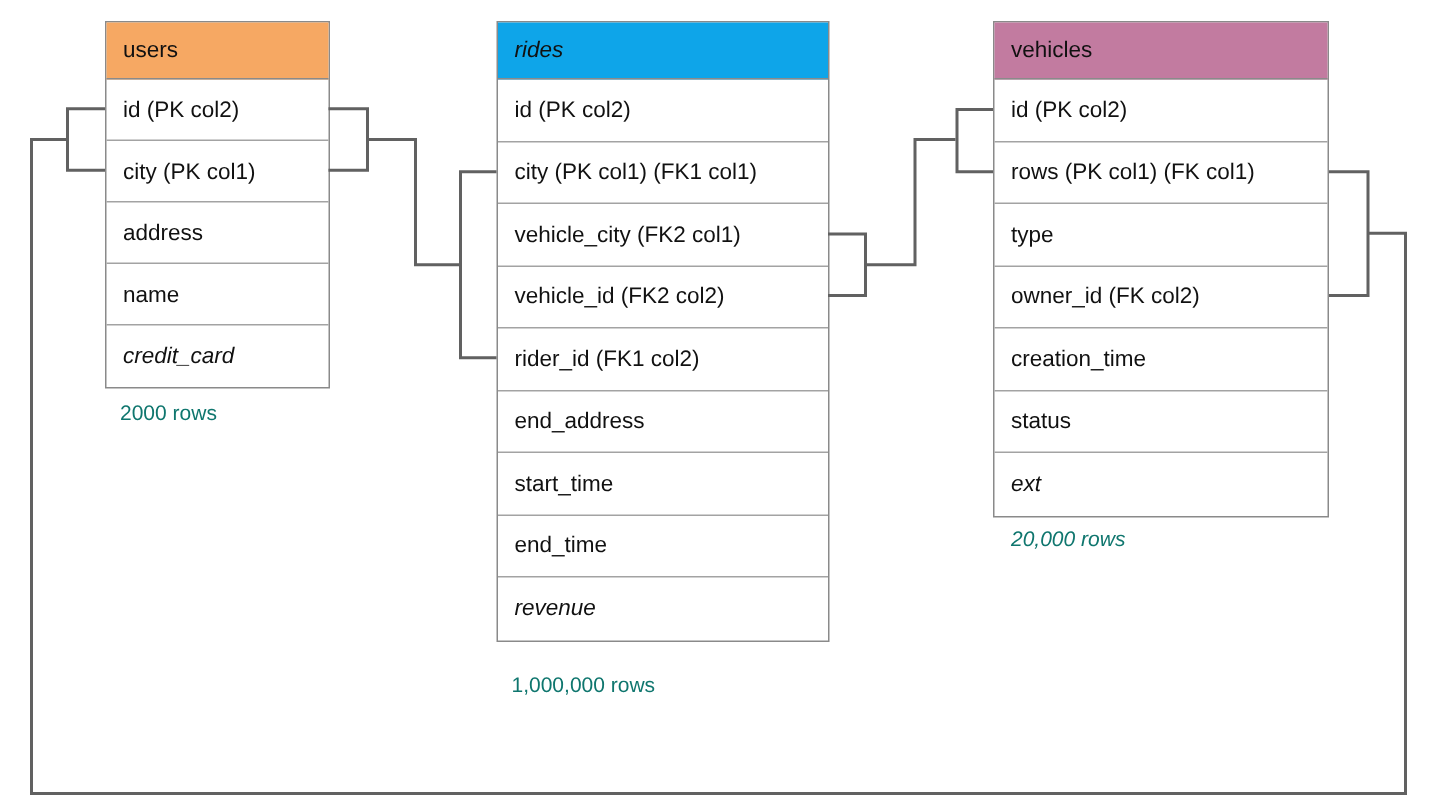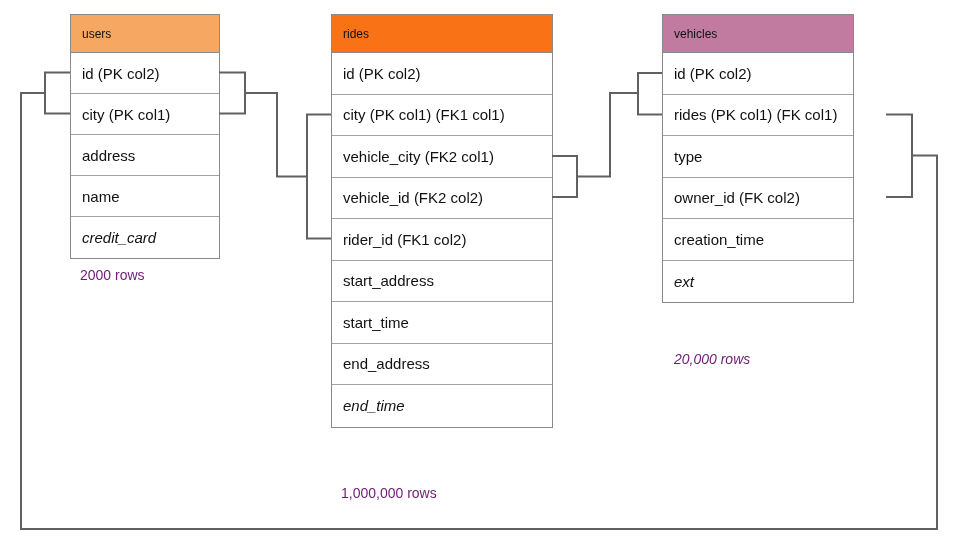--- a/index.html
+++ b/index.html
@@ -8,38 +8,38 @@
     background:#ffffff;
     font-family:"Liberation Sans", sans-serif;
     color:#111111;
   }
   .tbl {
     position:absolute; top:14px; box-sizing:border-box;
     background:#ffffff; border:1px solid #8a8a8a;
   }
   #tbl-users { left:70px; width:150px; }
   #tbl-rides { left:331px; width:222px; }
-  #tbl-vehicles { left:662px; width:192px; }
+  #tbl-vehicles { left:662px; width:224px; }
   .hdr {
     height:38px; box-sizing:border-box;
     display:flex; align-items:center; padding:0 11px;
-    font-size:12px; border-bottom:1px solid #8a8a8a;
+    font-size:15px; border-bottom:1px solid #8a8a8a;
   }
   .row {
     box-sizing:border-box; display:flex; align-items:center;
     padding:0 11px; font-size:15px;
     border-bottom:1px solid #a3a3a3;
     white-space:nowrap; overflow:hidden;text-align:center;
   }
   .row:last-child { border-bottom:none;font-style:italic; }
   #tbl-users .row { height:41px; }
   #tbl-rides .row, #tbl-vehicles .row { height:41.5px; }
-  .rowcount { position:absolute; font-size:14px; color:#701a75; }
+  .rowcount { position:absolute; font-size:14px; color:#0f766e; }
   #rc-users { left:80px; top:267px; }
-  #rc-rides { left:341px; top:485px; }
+  #rc-rides { left:341px; top:448px; }
   #rc-vehicles { left:674px; top:351px;font-style:italic; }
   #rel-overlay {
     position:absolute; left:0; top:0; width:960px; height:540px;
     pointer-events:none;
   }
   #rel-overlay path { fill:none; stroke-width:2; }
 </style>
 </head>
 <body>
 
@@ -49,44 +49,45 @@
   </div>
   <div class="row">id (PK col2)</div>
   <div class="row">city (PK col1)</div>
   <div class="row">address</div>
   <div class="row">name</div>
   <div class="row">credit_card</div>
 </div>
 <div class="rowcount" id="rc-users">2000 rows</div>
 
 <div class="tbl" id="tbl-rides">
-  <div class="hdr" style="background-color: #f97316;">
+  <div class="hdr" style="background-color: #0ea5e9; font-style: italic;">
     <span>rides</span>
   </div>
   <div class="row">id (PK col2)</div>
   <div class="row">city (PK col1) (FK1 col1)</div>
   <div class="row">vehicle_city (FK2 col1)</div>
   <div class="row">vehicle_id (FK2 col2)</div>
   <div class="row">rider_id (FK1 col2)</div>
-  <div class="row">start_address</div>
+  <div class="row">end_address</div>
   <div class="row">start_time</div>
-  <div class="row">end_address</div>
   <div class="row">end_time</div>
+  <div class="row">revenue</div>
 </div>
 <div class="rowcount" id="rc-rides">1,000,000 rows</div>
 
 <div class="tbl" id="tbl-vehicles">
   <div class="hdr" style="background-color: rgb(194, 123, 160);">
     <span>vehicles</span>
   </div>
   <div class="row">id (PK col2)</div>
-  <div class="row">rides (PK col1) (FK col1)</div>
+  <div class="row">rows (PK col1) (FK col1)</div>
   <div class="row">type</div>
   <div class="row">owner_id (FK col2)</div>
   <div class="row">creation_time</div>
+  <div class="row">status</div>
   <div class="row">ext</div>
 </div>
 <div class="rowcount" id="rc-vehicles">20,000 rows</div>
 
 <svg id="rel-overlay" viewBox="0 0 960 540" xmlns="http://www.w3.org/2000/svg">
   <defs>
     <marker id="arrowhead" markerUnits="userSpaceOnUse" markerWidth="13" markerHeight="10" refX="13" refY="5" orient="auto">
       <path d="M0,0 L13,5 L0,10 Z" stroke="none" fill="#616161"></path>
     </marker>
   </defs>

